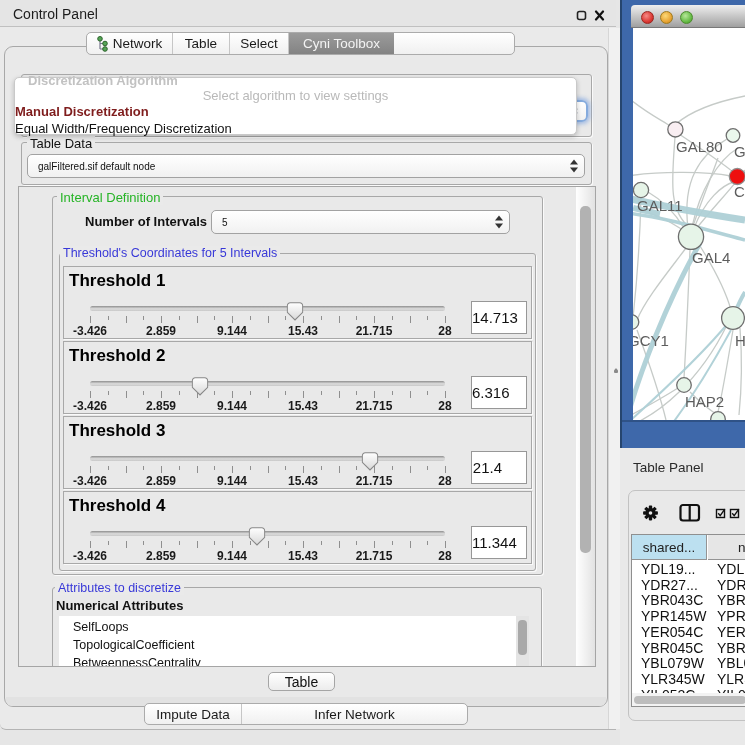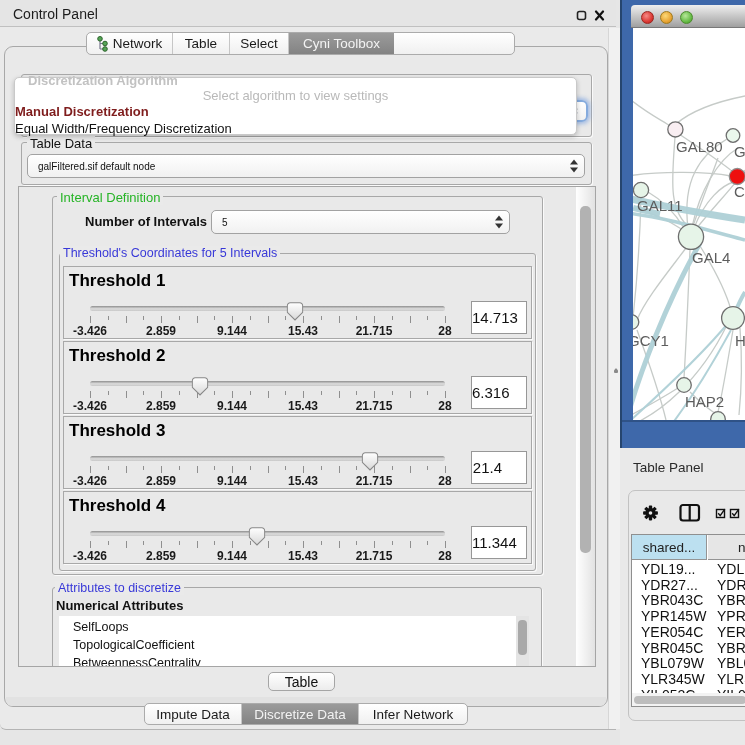--- a/index.html
+++ b/index.html
@@ -350,21 +350,20 @@
       <div class="abs" style="left:54px; top:451px; font-size:12.5px; color:#111;">TopologicalCoefficient</div>
       <div class="abs" style="left:54px; top:469px; font-size:12.5px; color:#111;">BetweennessCentrality</div>
     </div>
 </div>
 
 <div class="btn" style="left:268px; top:672px; width:67px; height:19px;">Table</div>
 <div class="abs" style="left:6px; top:697px; width:600px; height:9px; background:#e2e2e2; border-radius:0 0 6px 6px;"></div>
 
 <div class="seg abs" style="left:144px; top:703px; width:324px; height:22px;">
   <div style="width:97px;">Impute Data</div>
-  <div class="sel" style="width:117px;">Discretize Data</div>
   <div style="flex:1;">Infer Network</div>
 </div>
 
 <div id="netwin" class="abs"></div>
 <div id="nettitle" class="abs"></div>
 
 <div class="tl" style="left:641px; background:radial-gradient(circle at 40% 35%, #f58b86, #dc3a34 60%, #b01c16); border:1px solid #9a2620;"></div>
 <div class="tl" style="left:660px; background:radial-gradient(circle at 40% 35%, #fbd978, #e8a434 60%, #c27e12); border:1px solid #9d7a1e;"></div>
 <div class="tl" style="left:680px; background:radial-gradient(circle at 40% 35%, #b7e79a, #67bc47 60%, #3f9423); border:1px solid #4c8a2e;"></div>
 <div class="abs" style="left:622px; top:420px; width:123px; height:1.5px; background:#2f5287;"></div>

